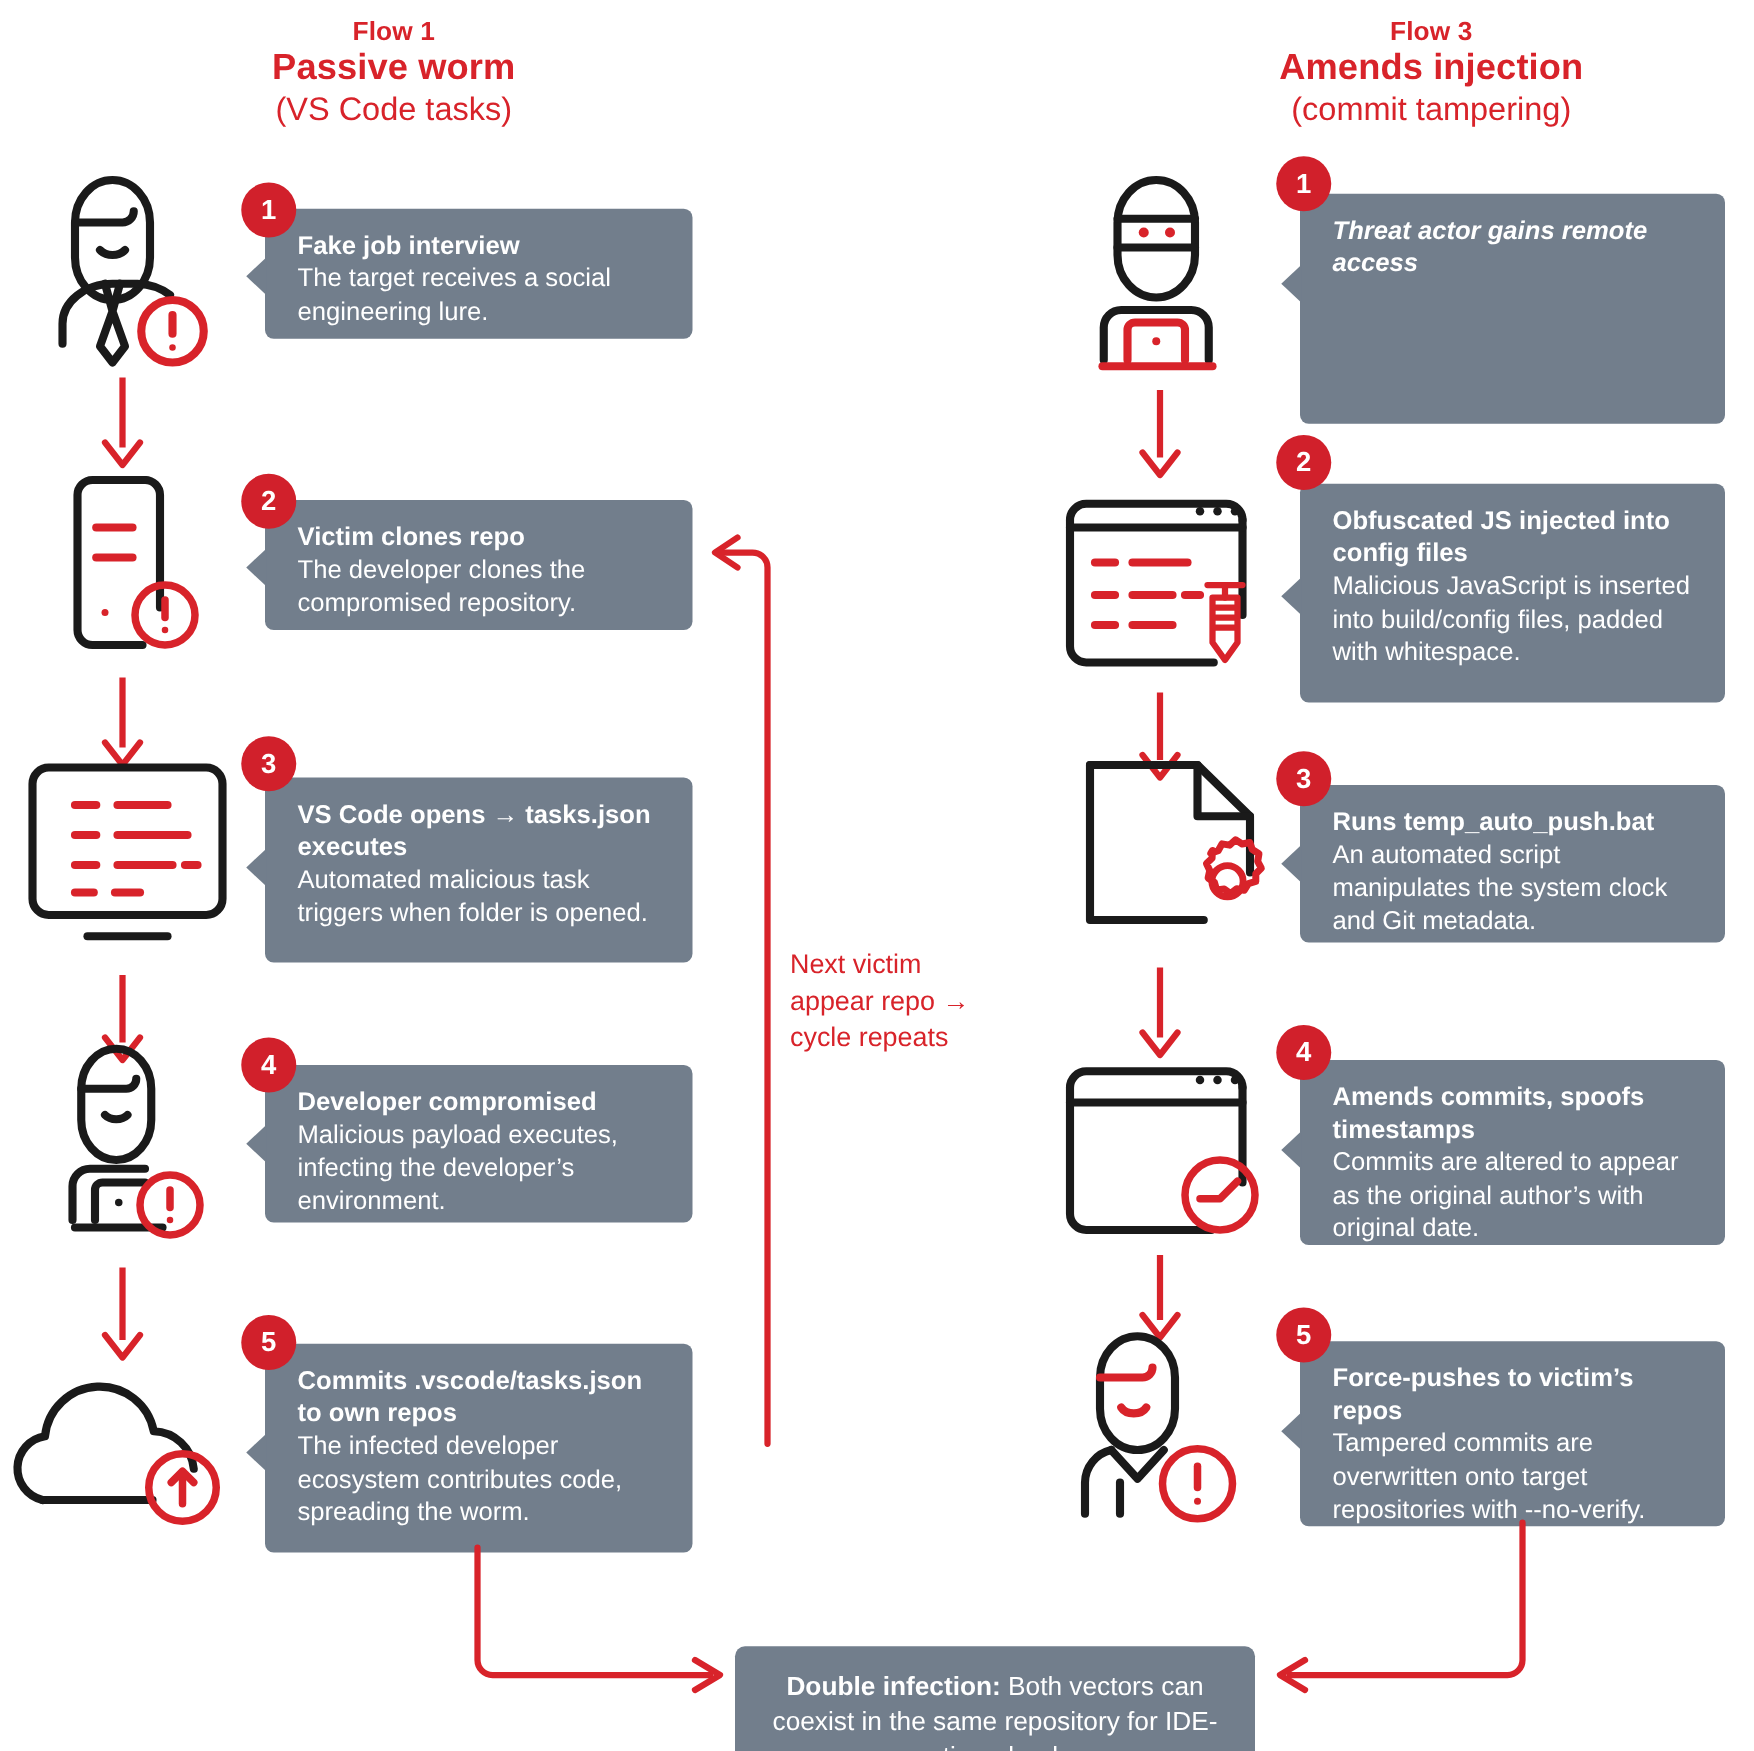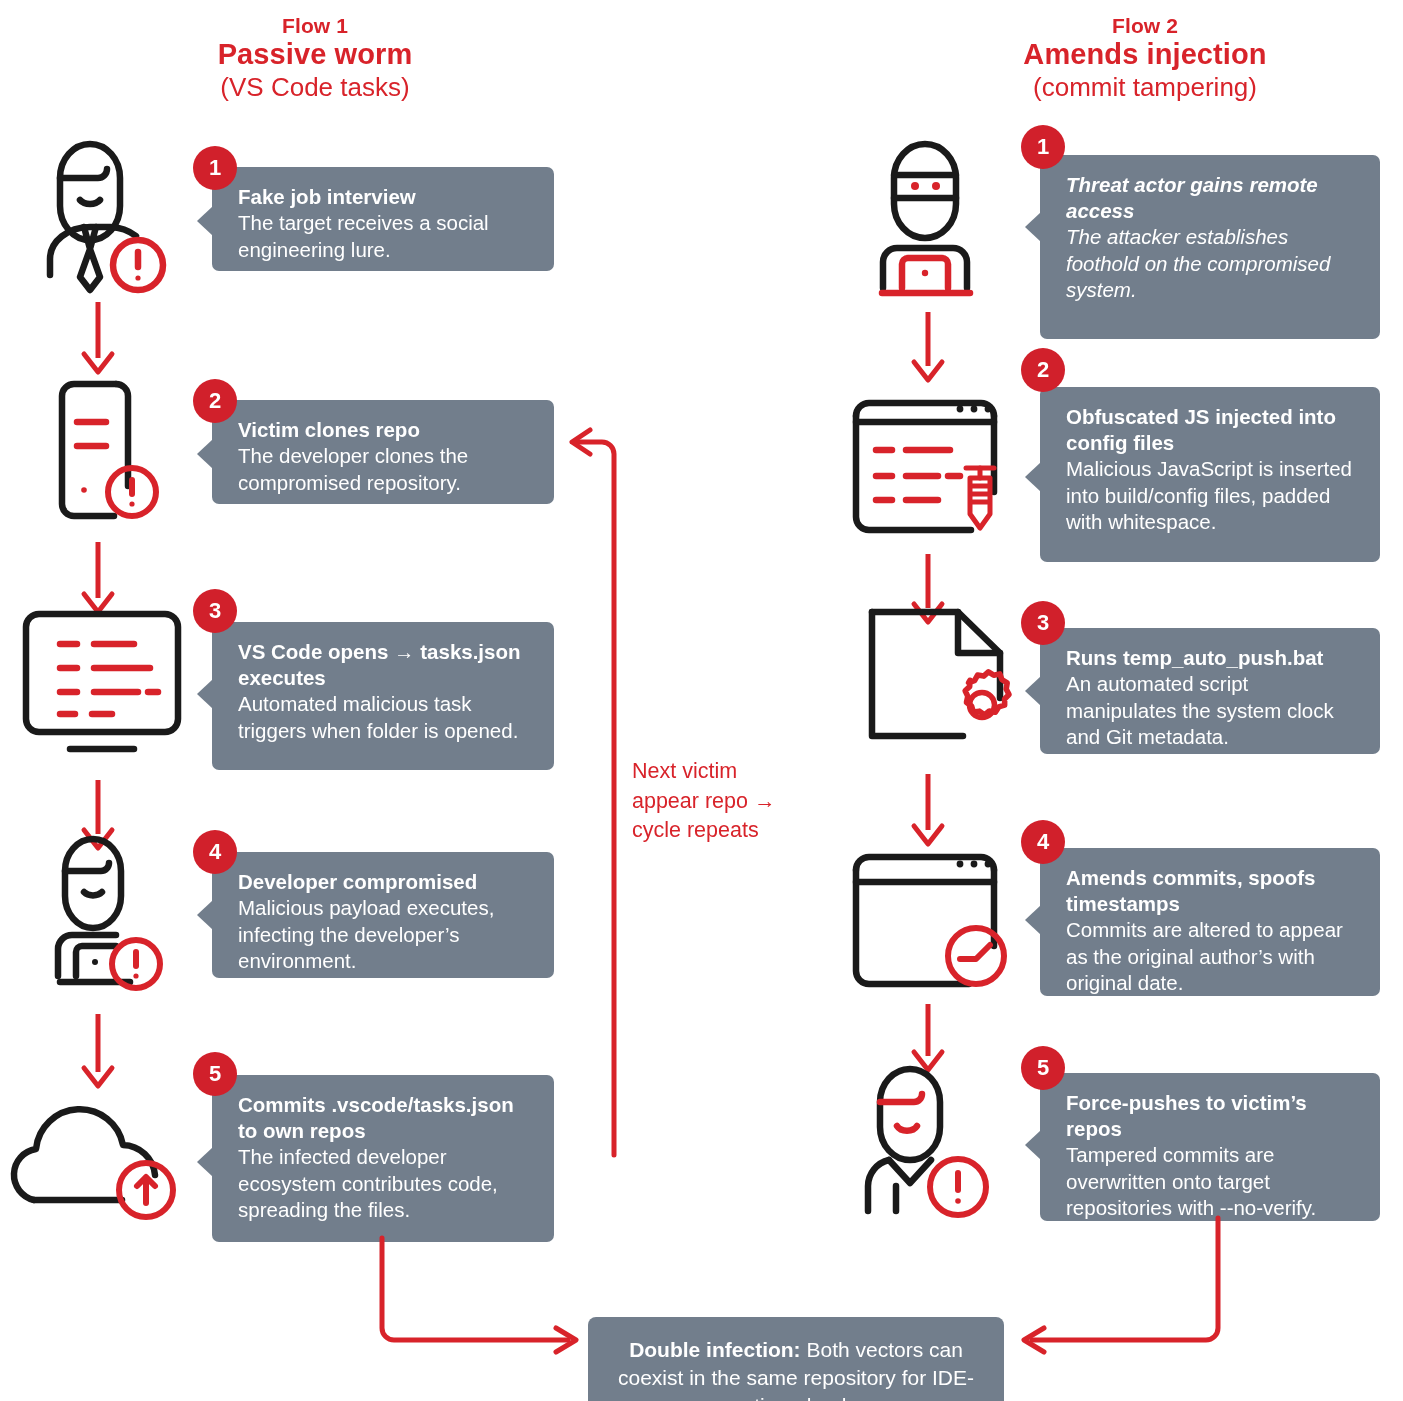--- a/index.html
+++ b/index.html
@@ -55,21 +55,21 @@
 </head>
 <body>
 
 <div class="col-head" style="left:130px;top:14px;width:370px;">
   <div class="l1">Flow 1</div>
   <div class="l2">Passive worm</div>
   <div class="l3">(VS Code tasks)</div>
 </div>
 
 <div class="col-head" style="left:960px;top:14px;width:370px;">
-  <div class="l1">Flow 2</div>
+  <div class="l1">Flow 3</div>
   <div class="l2">Amends injection</div>
   <div class="l3">(commit tampering)</div>
 </div>
 
 <div class="sv" style="left:38px;top:138px;">
 <svg width="145" height="160" viewBox="0 0 145 160">
   <g fill="none" stroke="#1A1A1A" stroke-width="6.5" stroke-linecap="round" stroke-linejoin="round">
     <path d="M22 40 a30 34 0 0 1 60 0 v28 a30 34 0 0 1 -60 0 z"></path>
     <path d="M22 40 h38 a9 9 0 0 0 9 -9"></path>
     <path d="M42 62 a12 9 0 0 0 20 0"></path>
@@ -337,28 +337,27 @@
 <div class="card" style="left:212px;top:852px;width:342px;height:126px;">
   <span class="notch" style="top:48px;"></span>
   <div class="t">Developer compromised</div>
   <div class="d">Malicious payload executes, infecting the developer’s environment.</div>
 </div>
 <div class="badge" style="left:193px;top:830px;">4</div>
 
 <div class="card" style="left:212px;top:1075px;width:342px;height:167px;">
   <span class="notch" style="top:72px;"></span>
   <div class="t">Commits .vscode/tasks.json to own repos</div>
-  <div class="d">The infected developer ecosystem contributes code, spreading the files.</div>
+  <div class="d">The infected developer ecosystem contributes code, spreading the worm.</div>
 </div>
 <div class="badge" style="left:193px;top:1052px;">5</div>
 
 <div class="card" style="left:1040px;top:155px;width:340px;height:184px;font-style:italic;">
   <span class="notch" style="top:57px;"></span>
   <div class="t">Threat actor gains remote access</div>
-  <div class="d">The attacker establishes foothold on the compromised system.</div>
 </div>
 <div class="badge" style="left:1021px;top:125px;">1</div>
 
 <div class="card" style="left:1040px;top:387px;width:340px;height:175px;">
   <span class="notch" style="top:75px;"></span>
   <div class="t">Obfuscated JS injected into config files</div>
   <div class="d">Malicious JavaScript is inserted into build/config files, padded with whitespace.</div>
 </div>
 <div class="badge" style="left:1021px;top:348px;">2</div>
 

